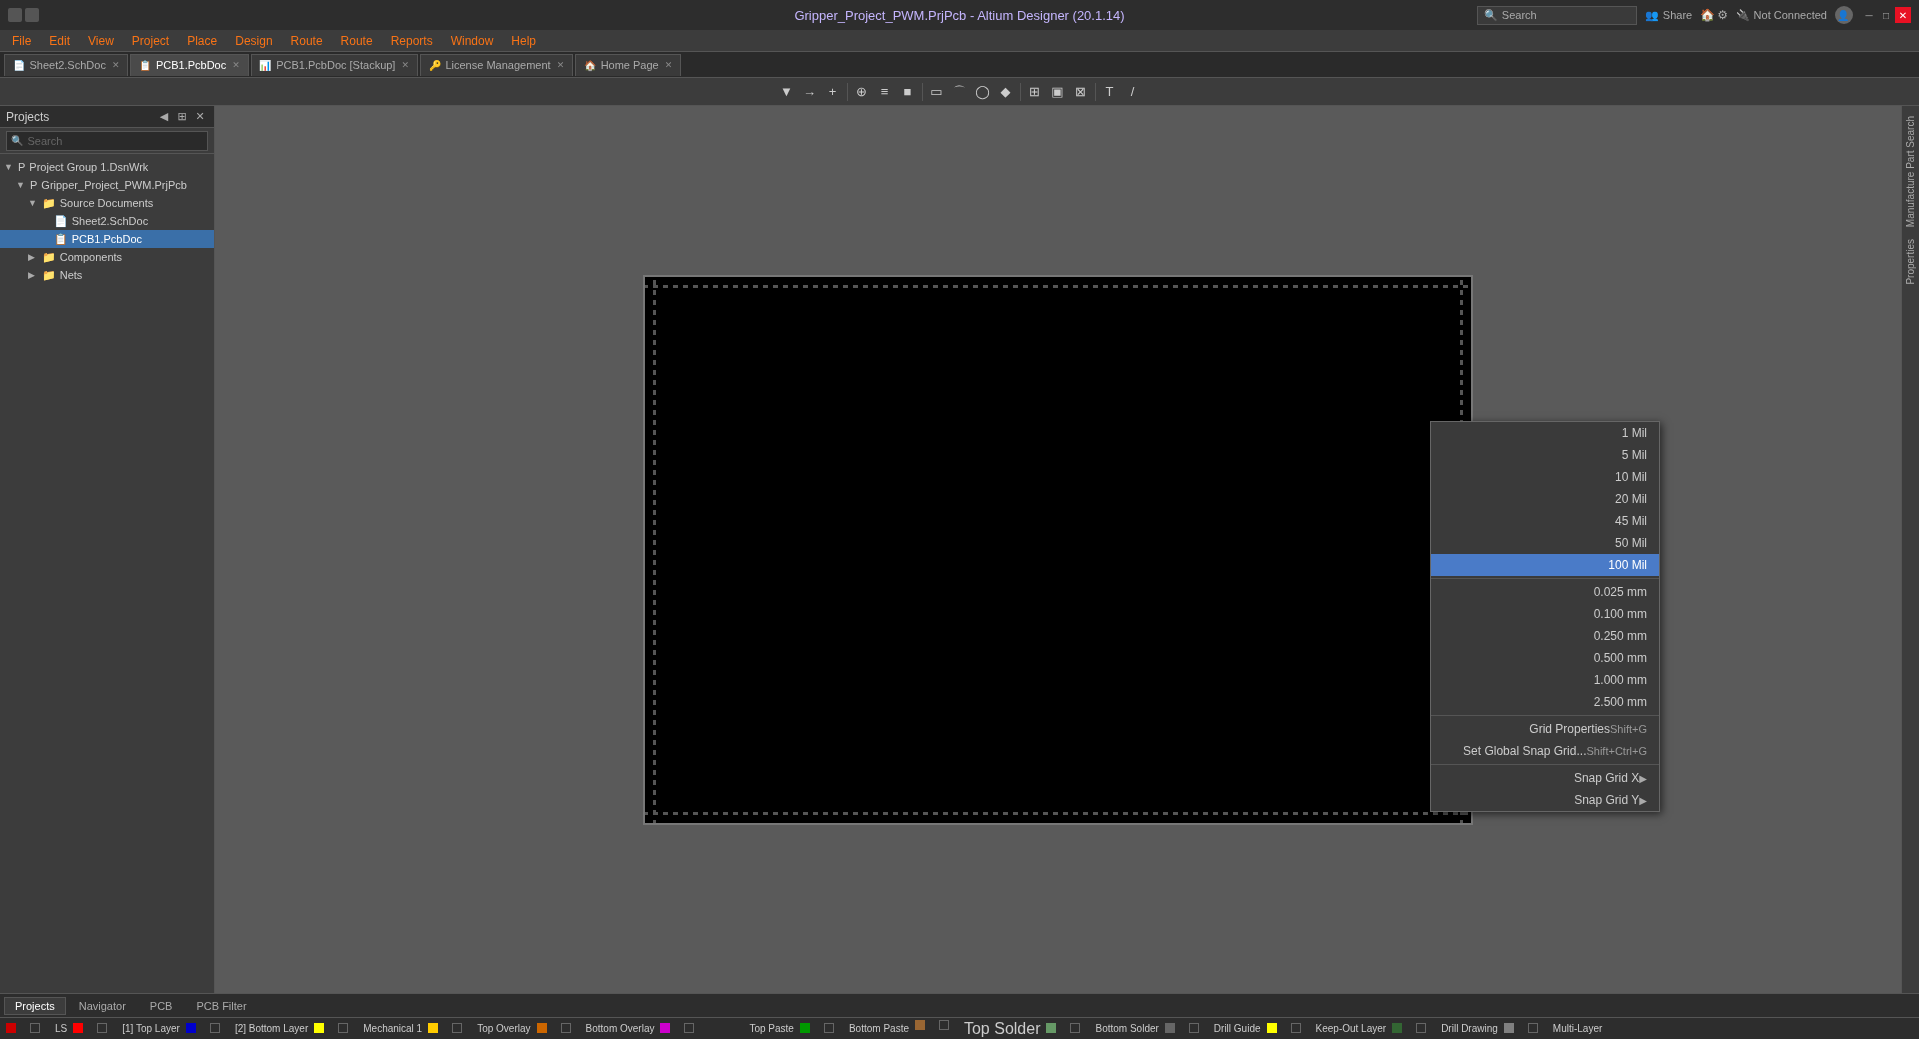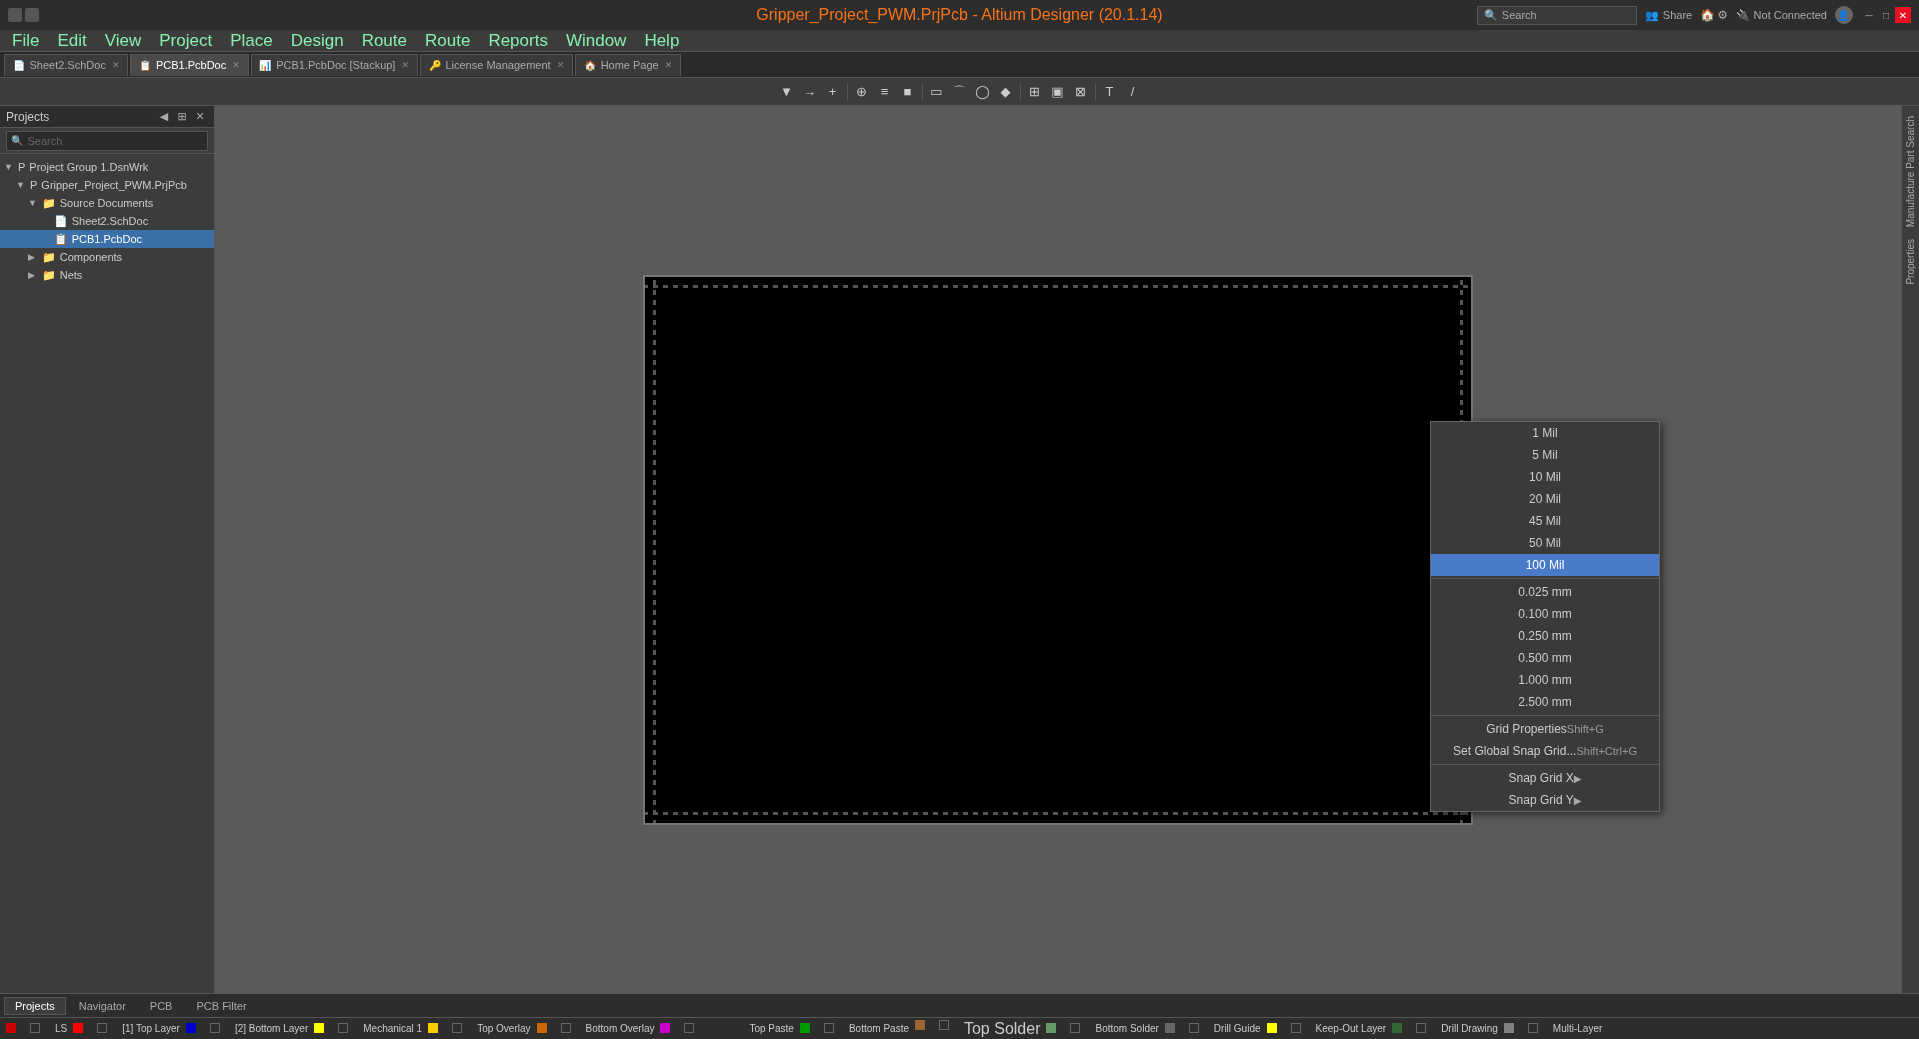--- a/index.html
+++ b/index.html
@@ -21,22 +21,22 @@
       display: flex;
       align-items: center;
       justify-content: space-between;
       padding: 0 8px;
       position: relative;
     }
     #title-bar .title {
       position: absolute;
       left: 50%;
       transform: translateX(-50%);
-      color: #f97316;
-      font-size: 16px;
+      color: #c4b5fd;
+      font-size: 13px;
     }
     #title-bar .win-btn {
       width: 16px;
       height: 16px;
       display: flex;
       align-items: center;
       justify-content: center;
       font-size: 10px;
       cursor: pointer;
       color: #aaa;
@@ -80,22 +80,22 @@
       background: #3c3c3c;
       display: flex;
       align-items: center;
       padding: 0 4px;
       gap: 2px;
       border-bottom: 1px solid #555;
     }
     .menu-item {
       padding: 2px 8px;
       cursor: pointer;
-      color: #86efac;
-      font-size: 17px;
+      color: #f97316;
+      font-size: 12px;
     }
 
     
     #tabs-bar {
       height: 26px;
       background: #2a2a2a;
       display: flex;
       align-items: center;
       padding: 0 4px;
       gap: 2px;
@@ -353,21 +353,21 @@
       border: 1px solid #666;
       box-shadow: 2px 2px 8px rgba(0,0,0,0.6);
       z-index: 100;
       font-size: 12px;
     }
     .ctx-item {
       height: 22px;
       padding: 0 12px;
       display: flex;
       align-items: center;
-      justify-content: center;
+      justify-content: flex-end;
       cursor: pointer;
       color: #ccc;
     }
     .ctx-item.selected { background: #4a7bc8; color: #fff; }
     .ctx-separator {
       height: 1px;
       background: #555;
       margin: 2px 0;
     }
     .ctx-shortcut {

